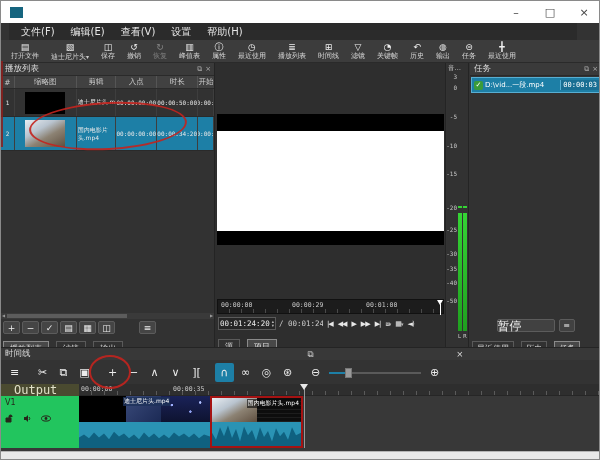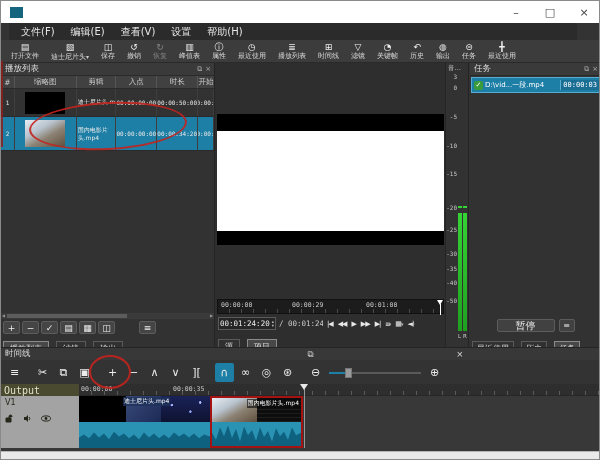--- a/index.html
+++ b/index.html
@@ -86,21 +86,21 @@
   .peak { position:absolute; width:4px; height:2px; top:143px; background:#35d435; }
   .ch-label { position:absolute; top:270px; font-size:5.5px; color:#ccc; }
   .chL{left:11px;} .chR{left:16px;}
   
   .jobs-panel { position:absolute; left:469px; top:0; width:131px; height:284px; background:#323232; }
   .job-item { position:absolute; left:1px; right:1px; top:14px; height:16px; background:#1d7fa6; border:1px solid #58aed2; display:flex; align-items:center; }
   .job-check { width:9px; height:9px; background:#3a9b3a; border-radius:2px; color:#fff; font-size:7px; line-height:9px; text-align:center; margin:0 2px; }
   .job-name { flex:1; font-size:7px; color:#fff; white-space:nowrap; overflow:hidden; }
   .job-time { font-size:7px; color:#fff; background:#1a6e93; padding:1px 2px; border-left:1px solid #58aed2; font-family:"DejaVu Sans Mono", monospace; }
   .jobs-footer { position:absolute; left:0; right:0; top:256px; display:flex; justify-content:center; gap:4px; }
-  .pause-btn { width:58px; height:13px; background:#414141; border:1px solid #5c5c5c; border-radius:2px; font-size:10px; color:#eee; text-align:center; line-height:12px; }
+  .pause-btn { width:58px; height:13px; background:#414141; border:1px solid #5c5c5c; border-radius:2px; font-size:12px; color:#eee; line-height:12px; }
   .jobs-menu-btn { width:16px; height:13px; background:#414141; border:1px solid #5c5c5c; border-radius:2px; font-size:8px; color:#eee; text-align:center; line-height:12px; }
   .jobs-tabs { position:absolute; left:2px; top:272.5px; white-space:nowrap; }
   .jobs-tabs .tab { padding:1px 4px; }
   
   .timeline-panel { position:absolute; left:0; top:346px; width:600px; height:104px; background:#333; border-top:1px solid #242424; }
   .tl-title { height:12px; display:flex; align-items:center; background:#383838; }
   .tl-title span { font-size:8.5px; color:#ddd; padding-left:4px; flex:1; }
   .tl-toolbar { position:absolute; left:0; top:12px; width:600px; height:24px; display:flex; align-items:center; gap:2px; padding-left:4px; background:#333; }
   .tlb { width:19px; height:19px; display:flex; align-items:center; justify-content:center; font-size:11px; color:#ececec; border-radius:2px; }
   .tlb.sp { margin-left:7px; }
@@ -109,22 +109,22 @@
   .zoom-slider { position:relative; width:92px; height:19px; margin:0 2px; }
   .zoom-slider .track { position:absolute; left:0; right:0; top:9px; height:2px; background:#5a5a5a; }
   .zoom-slider .fill { position:absolute; left:0; top:9px; height:2px; width:19px; background:#1d7fa6; }
   .zoom-slider .handle { position:absolute; left:16px; top:5px; width:7px; height:10px; background:#9a9a9a; border:1px solid #777; }
   .tl-body { position:absolute; left:0; top:36px; width:600px; height:68px; background:#383838; }
   .tl-ruler { position:absolute; left:78px; right:0; top:0; height:12px; background:#2e2e2e; border-bottom:1px solid #262626;
               background-image:repeating-linear-gradient(to right, transparent 0 12px, #5a5a5a 12px 13px); background-size:100% 4px; background-position:0 100%; background-repeat:no-repeat; }
   .tl-ruler .rl { position:absolute; top:1px; font-size:6.5px; color:#ccc; font-family:"DejaVu Sans Mono", monospace; }
   .rl0{left:2px;} .rl1{left:94px;}
   .output-hdr { position:absolute; left:0; top:0; width:78px; height:12px; background:#4a4a30; display:flex; align-items:center; }
-  .output-hdr span { font-size:10px; color:#e0e0c8; padding-left:3px; font-family:"DejaVu Sans Mono", monospace; }
-  .v1-hdr { position:absolute; left:0; top:12px; width:78px; height:52px; background:#a3a3a3; }
+  .output-hdr span { font-size:12px; color:#e0e0c8; padding-left:13px; font-family:"DejaVu Sans Mono", monospace; }
+  .v1-hdr { position:absolute; left:0; top:12px; width:78px; height:52px; background:#22c55e; }
   .v1-hdr .v1name { position:absolute; left:4px; top:2px; font-size:8px; color:#26261a; }
   .v1-icons { position:absolute; left:4px; top:18px; display:flex; gap:9px; }
   .clips { position:absolute; left:78px; top:12px; height:52px; }
   .clip { position:absolute; top:0; height:52px; background:#2a93b4; overflow:hidden; }
   .clip1 { left:0; width:131px; }
   .clip2 { left:131px; width:93px; border:2px solid #a51212; }
   .cv { position:absolute; left:0; right:0; top:0; height:26px; display:flex; }
   .clip2 .cv { height:24px; }
   .ca { position:absolute; left:0; right:0; bottom:0; top:26px; }
   .clip2 .ca { top:24px; }

